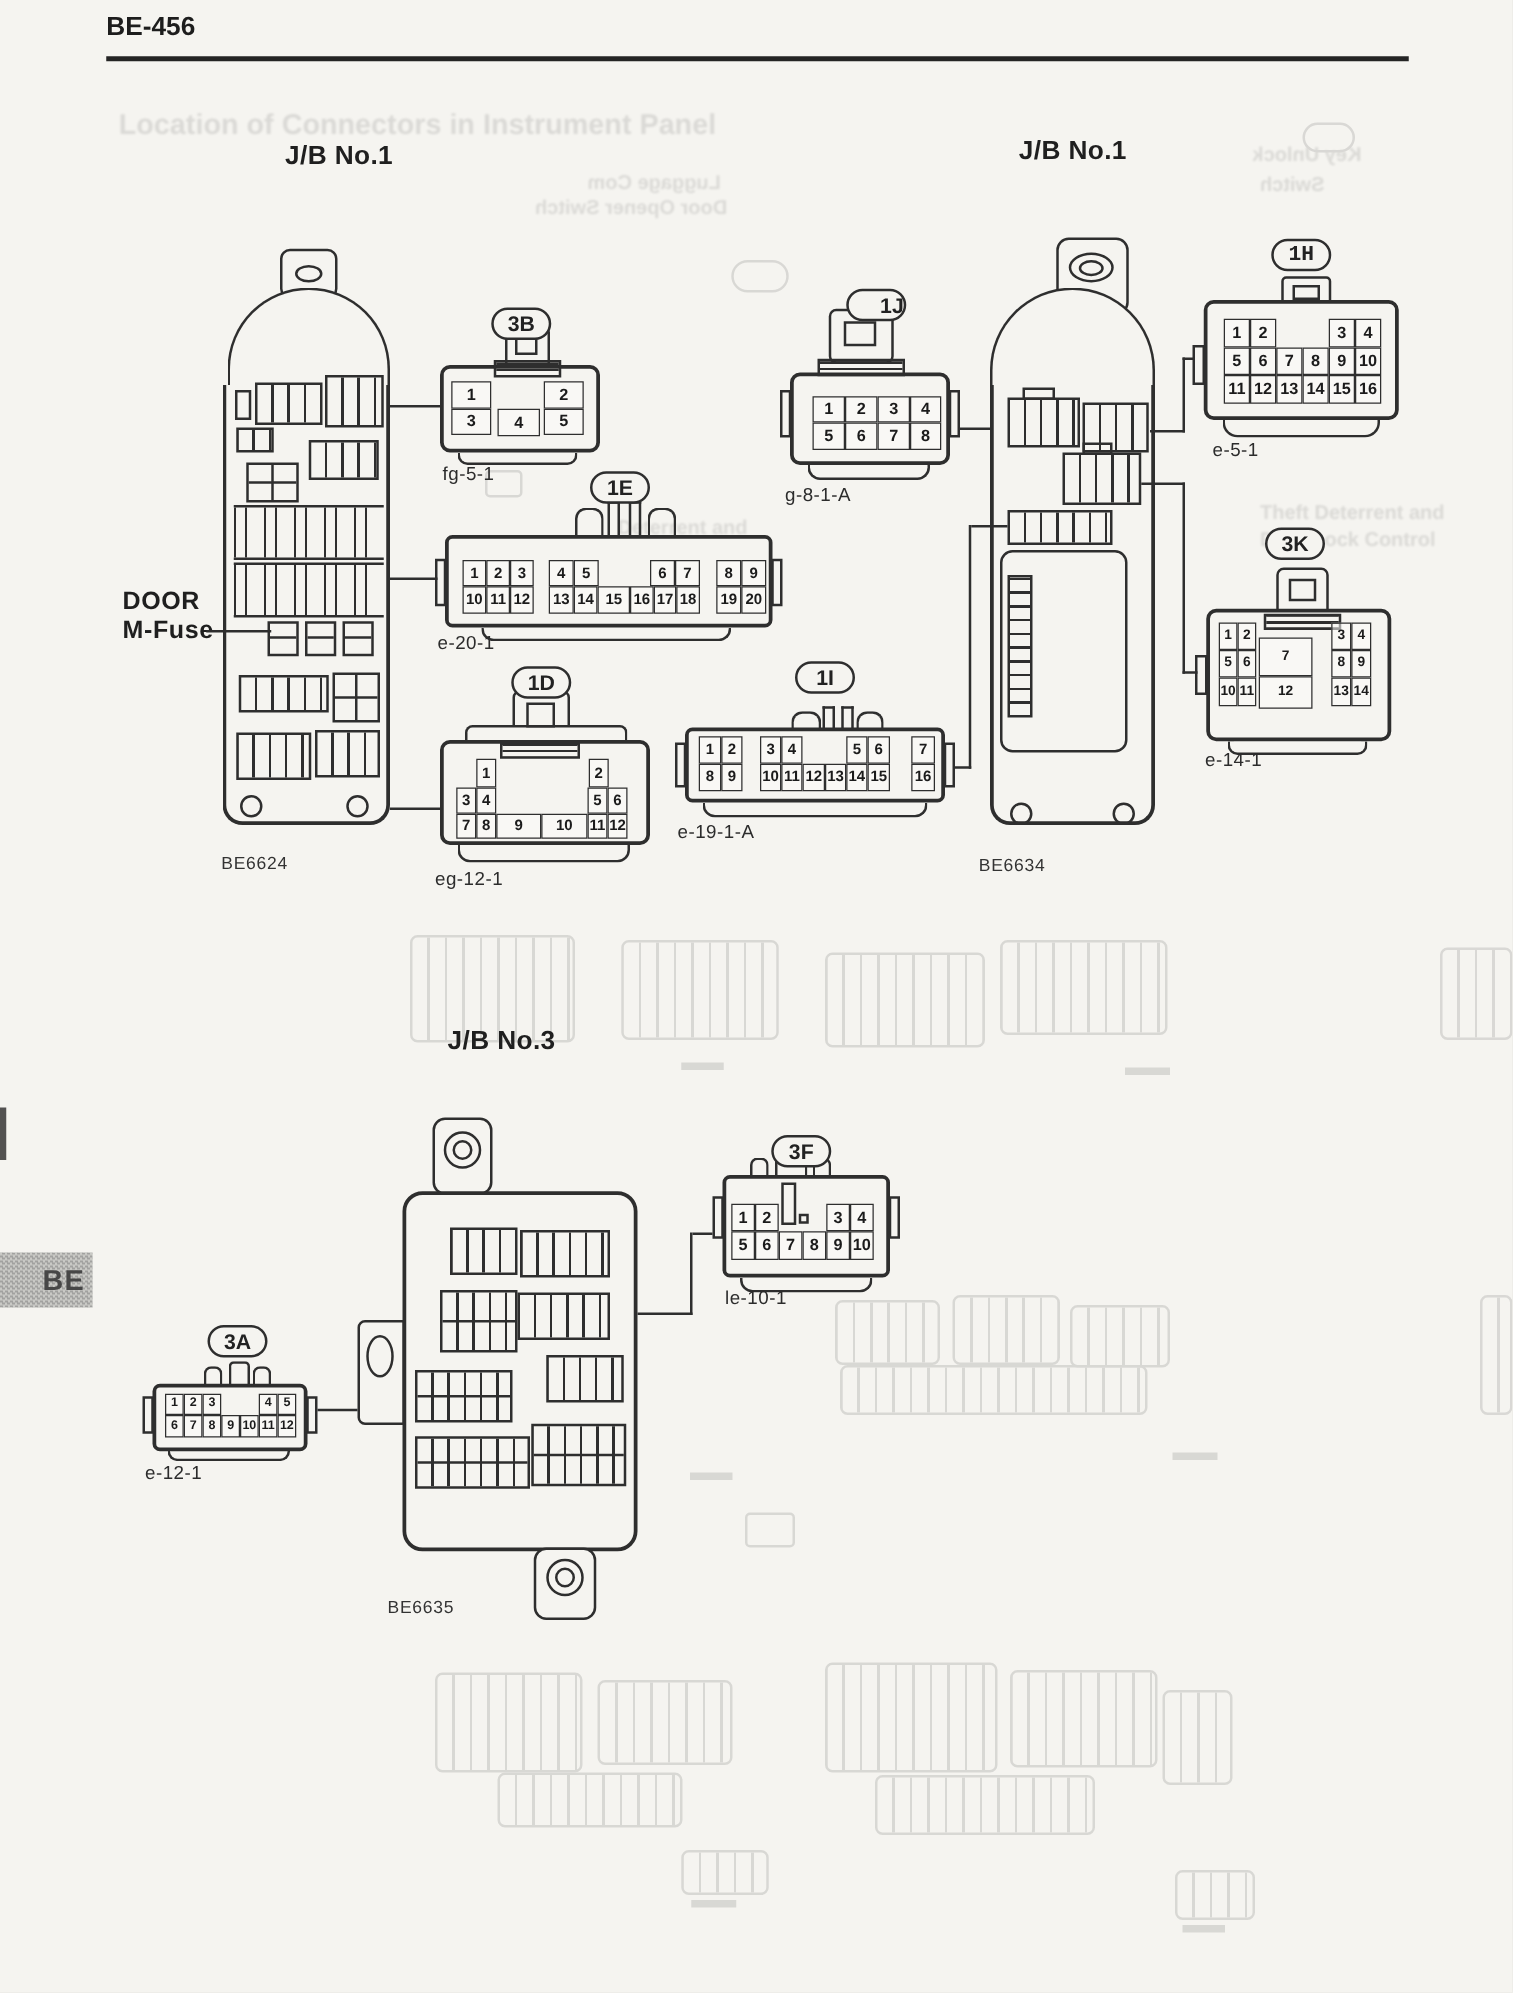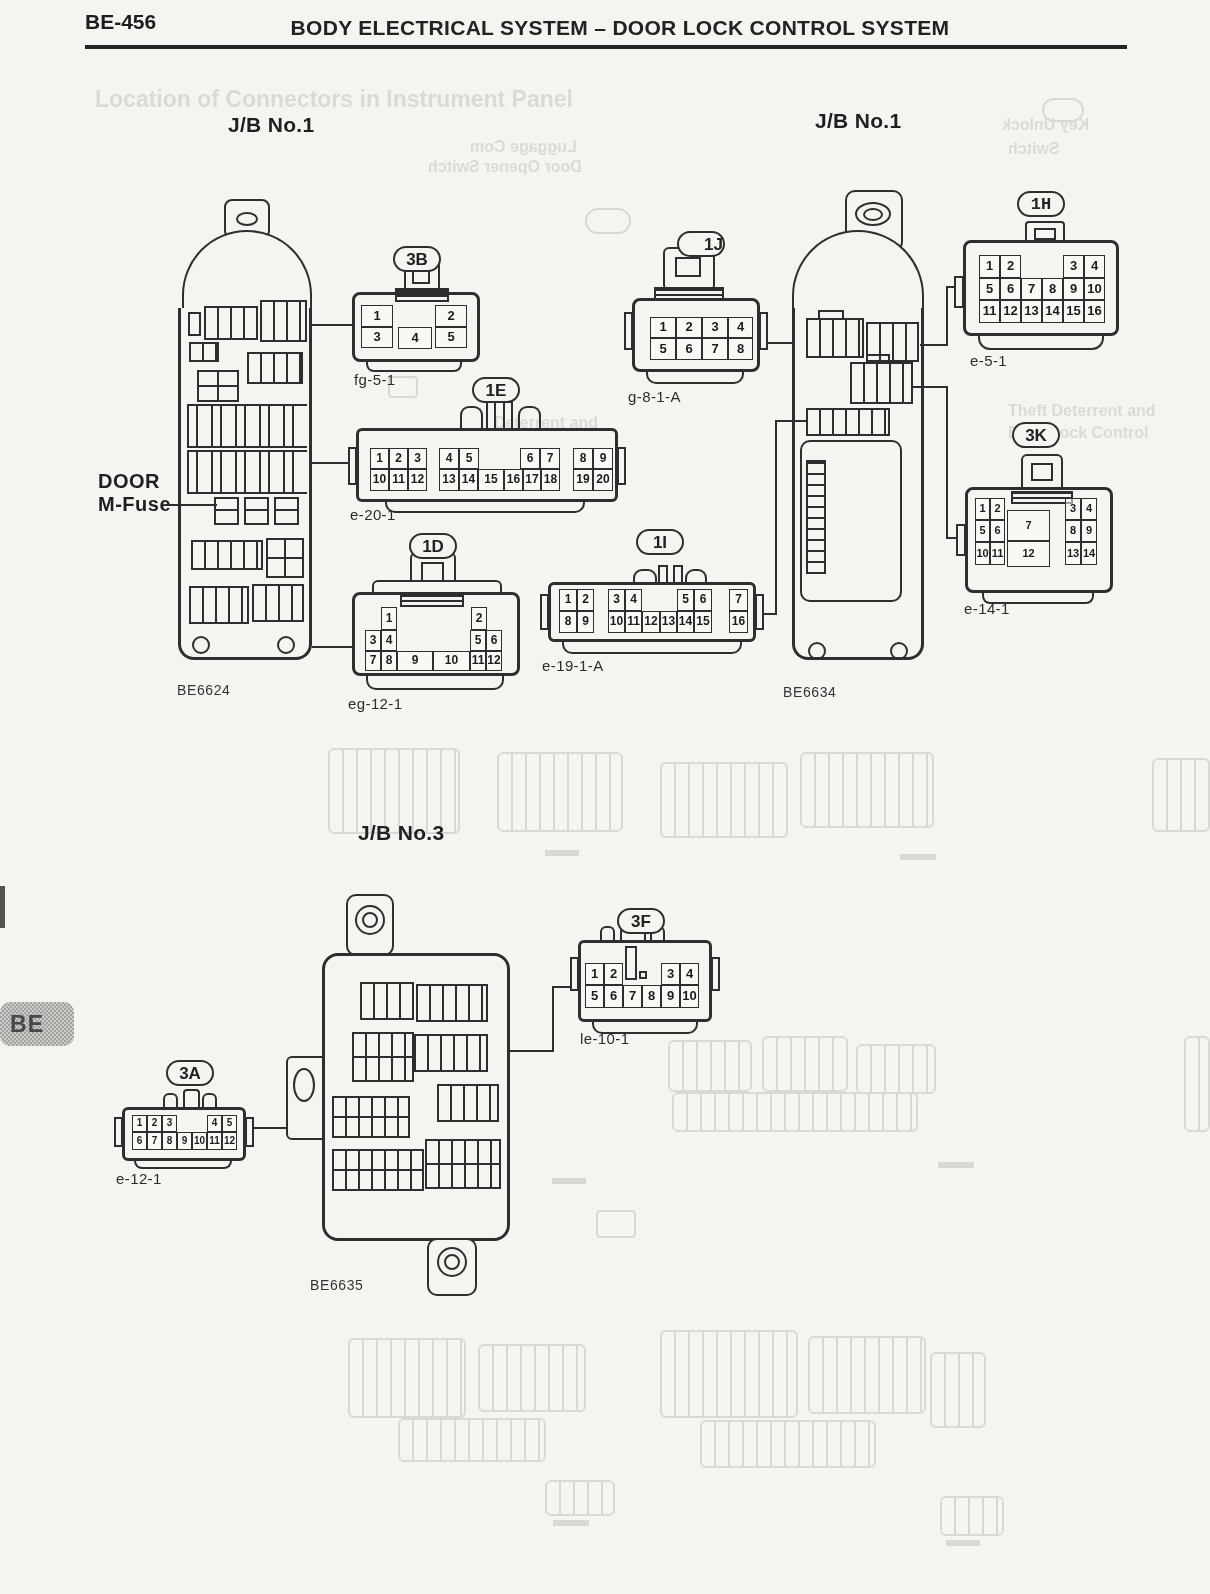--- a/index.html
+++ b/index.html
@@ -41,21 +41,21 @@
   .g-oval{position:absolute;border:2px solid #333;border-radius:999px;box-sizing:border-box;background:none;}
   .g-box{position:absolute;border:2px solid #333;border-radius:4px;box-sizing:border-box;background:none;}
   .g-bar{position:absolute;background:#333;height:6px;}
   .header-code{position:absolute;left:85px;top:10px;font-size:21px;font-weight:bold;color:#1d1d1d;}
   .page-title{position:absolute;left:160px;right:130px;top:16px;text-align:center;
               font-size:21px;font-weight:bold;letter-spacing:.3px;color:#222;}
   .header-rule{position:absolute;left:85px;top:45px;width:1042px;height:4px;background:#242424;}
   .side-tab{position:absolute;left:0;top:1002px;width:74px;height:44px;
             background:repeating-conic-gradient(#a2a2a0 0% 25%,#c9c9c5 0% 50%) 0 0/4px 4px;
             color:#474747;font-weight:bold;font-size:23px;letter-spacing:1px;
-            display:flex;align-items:center;justify-content:flex-end;padding-right:30px;box-sizing:border-box;border-radius:10px;}
+            display:flex;align-items:center;justify-content:flex-end;padding-right:6px;box-sizing:border-box;}
   .edge-mark{position:absolute;left:0;top:886px;width:5px;height:42px;background:#1c1c1c;opacity:.75;}
   .mfl{position:absolute;font-size:20px;font-weight:bold;color:#1f1f1f;letter-spacing:.5px;white-space:nowrap;}
   .z3{z-index:3;} .z4{z-index:4;}
 </style>
 </head>
 <body>
 
 <div class="page">
 
   <div class="ghost">
@@ -94,21 +94,20 @@
     <div class="g-box" style="left:596px;top:1210px;width:40px;height:28px;"></div>
     <div class="g-bar" style="left:545px;top:850px;width:34px;"></div>
     <div class="g-bar" style="left:900px;top:854px;width:36px;"></div>
     <div class="g-bar" style="left:552px;top:1178px;width:34px;"></div>
     <div class="g-bar" style="left:938px;top:1162px;width:36px;"></div>
     <div class="g-bar" style="left:553px;top:1520px;width:36px;"></div>
     <div class="g-bar" style="left:946px;top:1540px;width:34px;"></div>
   </div>
 
   <div class="header-code">BE-456</div>
-  <div class="page-title">BODY ELECTRICAL SYSTEM – DOOR LOCK CONTROL SYSTEM</div>
   <div class="header-rule"></div>
 
   <div class="abs jb-label" style="left:228px;top:113px;">J/B No.1</div>
   <div class="abs jb-label" style="left:815px;top:109px;">J/B No.1</div>
   <div class="abs jb-label" style="left:358px;top:821px;">J/B No.3</div>
 
   <div>
     <div class="abs b2 z3" style="left:224px;top:199px;width:46px;height:40px;border-radius:8px;background:var(--paper);"></div>
     <div class="abs ring z4" style="left:236px;top:212px;width:22px;height:14px;"></div>
     <div class="abs z3" style="left:182px;top:230px;width:130px;height:80px;border:2px solid var(--ink);border-bottom:none;border-radius:65px 65px 0 0;background:var(--paper);"></div>

